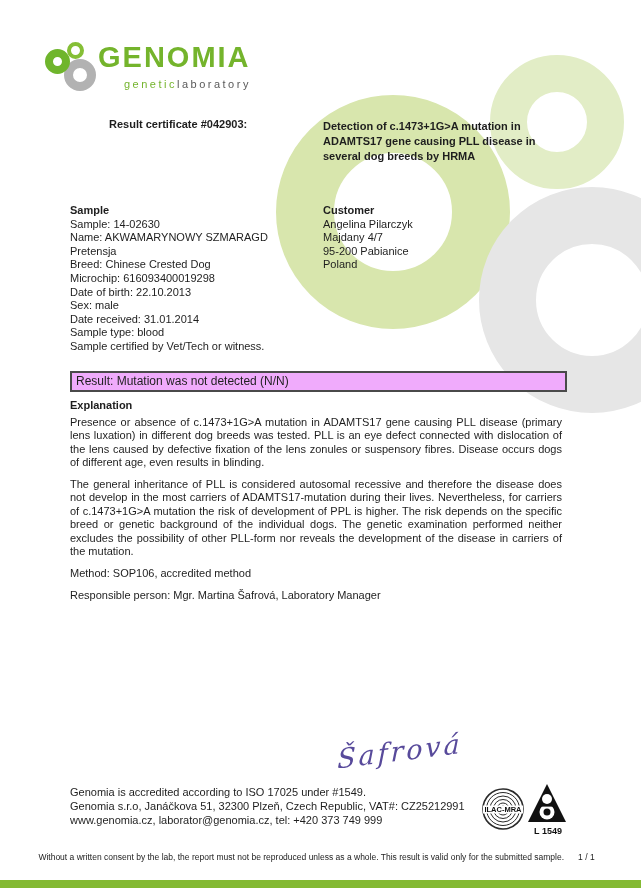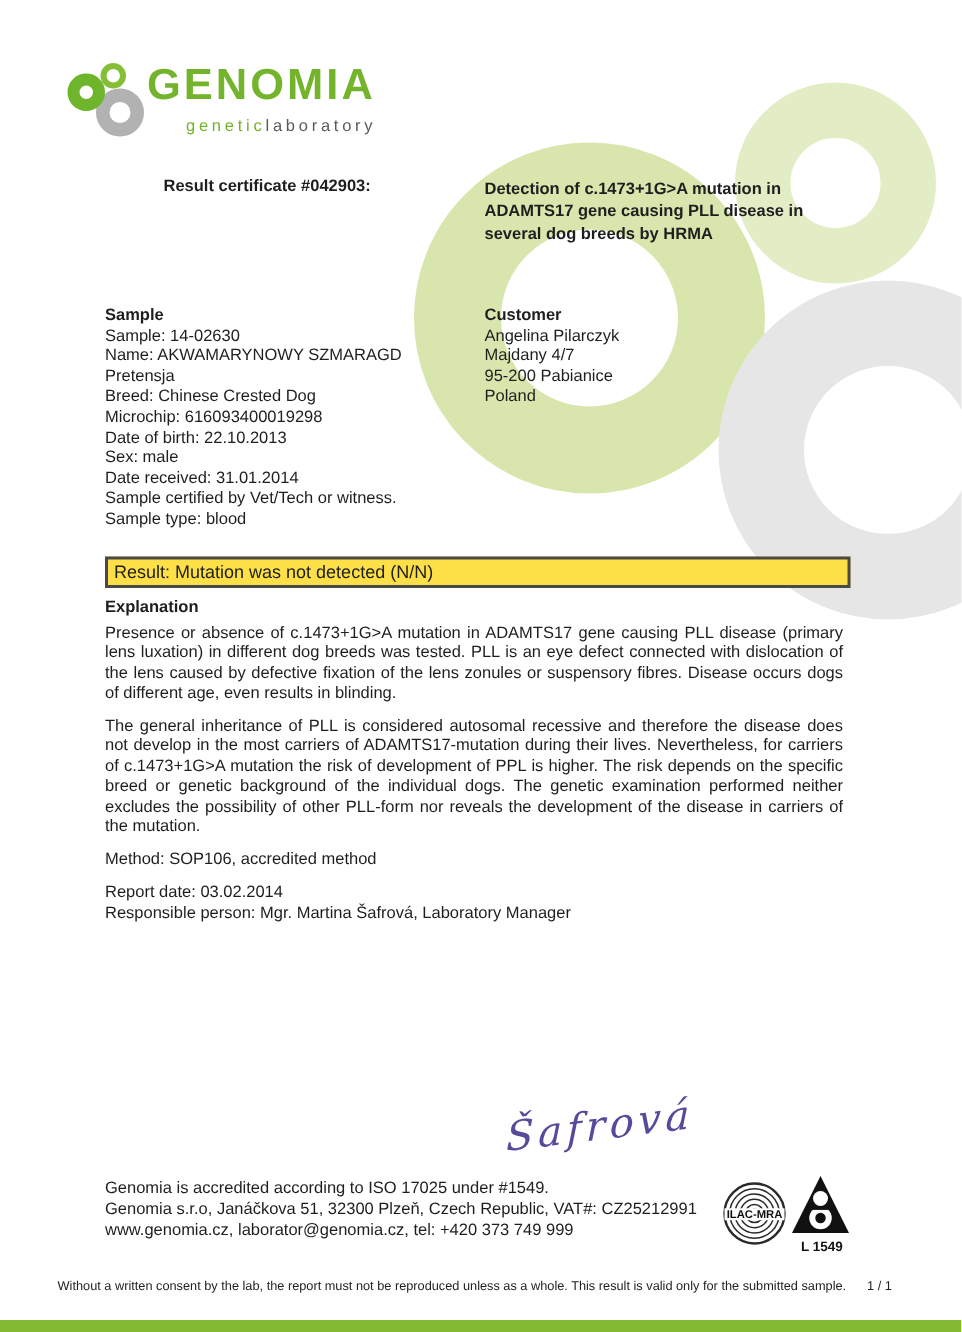--- a/index.html
+++ b/index.html
@@ -28,21 +28,21 @@
   .cert-label{left:70px;top:118px;font-size:11px;font-weight:bold;padding-left:39px;}
   .test-title{left:323px;top:119px;width:238px;font-size:11px;font-weight:bold;line-height:15px;}
   
   .block{font-size:11px;line-height:13.6px;}
   .block .hd{font-weight:bold;}
   .sample-block{left:70px;top:204px;width:222px;}
   .customer-block{left:323px;top:204px;width:220px;}
   
   .result-box{
     left:70px;top:371px;width:489px;height:17px;
-    background:#fde047;border:2px solid #4a4a4a;
+    background:#f0abfc;border:2px solid #4a4a4a;
     font-size:12px;line-height:17px;padding-left:4px;
   }
   .expl-hd{left:70px;top:399px;font-size:11px;font-weight:bold;}
   .para{left:70px;width:492px;font-size:11px;line-height:13.4px;text-align:justify;}
   .para1{top:416px;}
   .para2{top:478px;}
   .method-line{left:70px;top:567px;font-size:11px;}
   .report-block{left:70px;top:589px;font-size:11px;line-height:13.6px;}
   
   .signature{
@@ -84,22 +84,22 @@
 
   <div class="abs block sample-block">
     <div class="hd">Sample</div>
     <div>Sample: 14-02630</div>
     <div>Name: AKWAMARYNOWY SZMARAGD Pretensja</div>
     <div>Breed: Chinese Crested Dog</div>
     <div>Microchip: 616093400019298</div>
     <div>Date of birth: 22.10.2013</div>
     <div>Sex: male</div>
     <div>Date received: 31.01.2014</div>
+    <div>Sample type: blood</div>
     <div>Sample certified by Vet/Tech or witness.</div>
-    <div>Sample type: blood</div>
   </div>
 
   <div class="abs block customer-block">
     <div class="hd">Customer</div>
     <div>Angelina Pilarczyk</div>
     <div>Majdany 4/7</div>
     <div>95-200 Pabianice</div>
     <div>Poland</div>
   </div>
 
@@ -107,21 +107,20 @@
     <span>Result: Mutation was not detected (N/N)</span>
   </div>
 
   <div class="abs expl-hd">Explanation</div>
   <div class="abs para para1">Presence or absence of c.1473+1G&gt;A mutation in ADAMTS17 gene causing PLL disease (primary lens luxation) in different dog breeds was tested. PLL is an eye defect connected with dislocation of the lens caused by defective fixation of the lens zonules or suspensory fibres. Disease occurs dogs of different age, even results in blinding.</div>
   <div class="abs para para2">The general inheritance of PLL is considered autosomal recessive and therefore the disease does not develop in the most carriers of ADAMTS17-mutation during their lives. Nevertheless, for carriers of c.1473+1G&gt;A mutation the risk of development of PPL is higher. The risk depends on the specific breed or genetic background of the individual dogs. The genetic examination performed neither excludes the possibility of other PLL-form nor reveals the development of the disease in carriers of the mutation.</div>
 
   <div class="abs method-line">Method: SOP106, accredited method</div>
 
   <div class="abs report-block">
-    <div>Report date: 03.02.2014</div>
     <div>Responsible person: Mgr. Martina Šafrová, Laboratory Manager</div>
   </div>
 
   <div class="abs signature">Šafrová</div>
 
   <div class="abs footer-block">
     <div>Genomia is accredited according to ISO 17025 under #1549.</div>
     <div>Genomia s.r.o, Janáčkova 51, 32300 Plzeň, Czech Republic, VAT#: CZ25212991</div>
     <div>www.genomia.cz, laborator@genomia.cz, tel: +420 373 749 999</div>
   </div>

